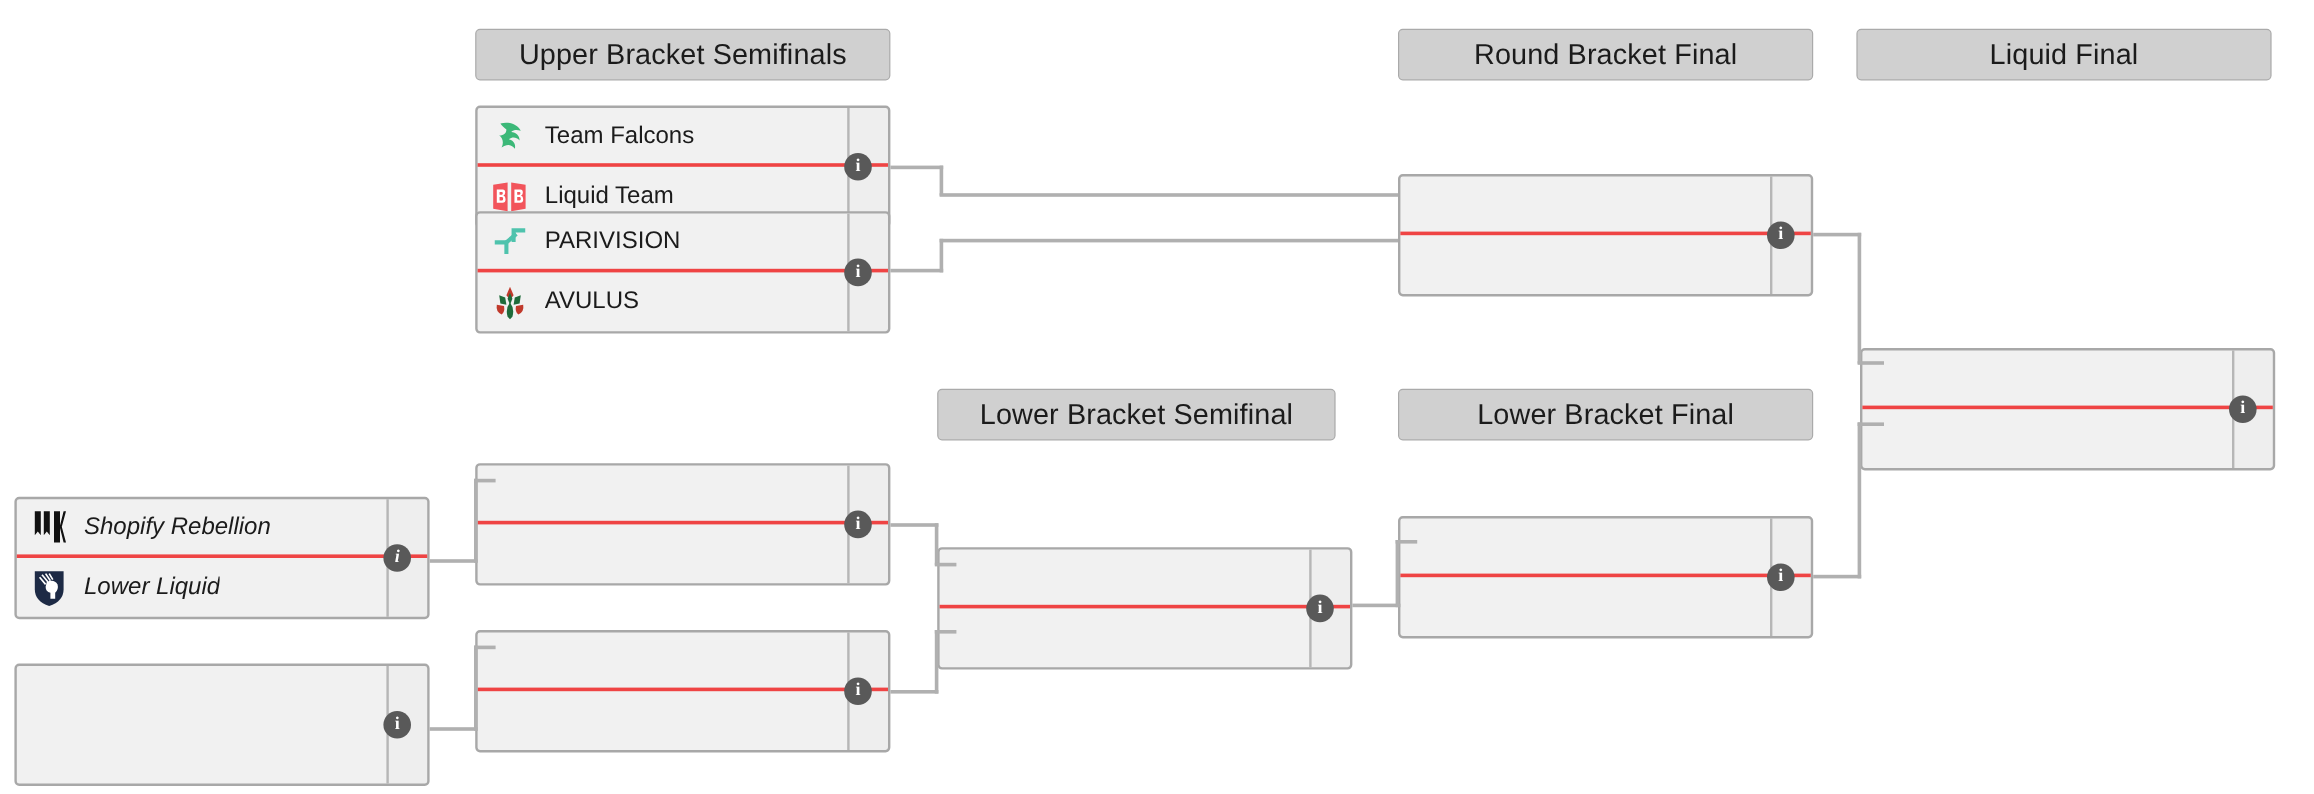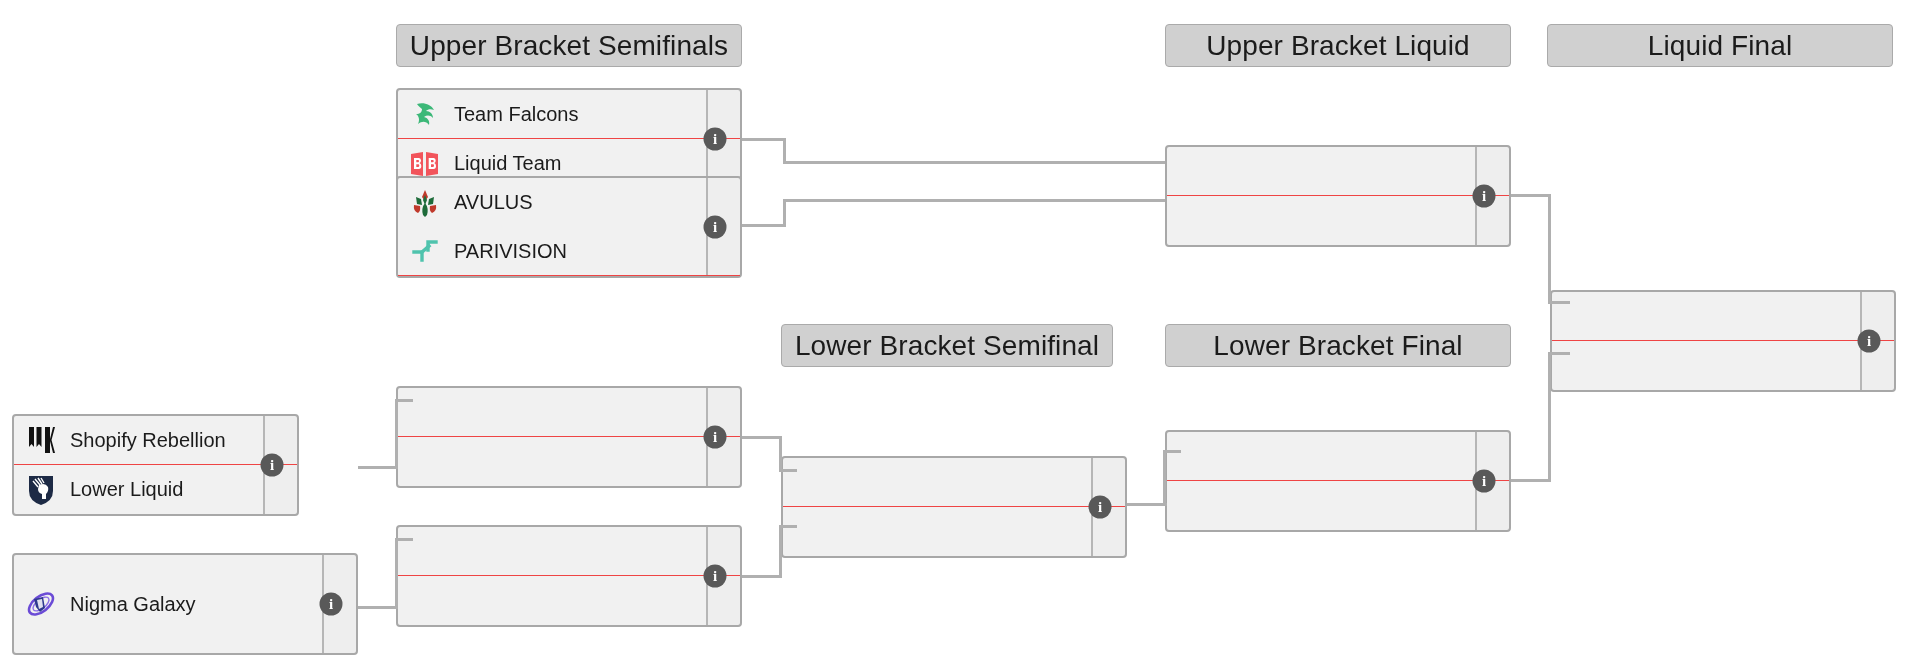--- a/index.html
+++ b/index.html
@@ -12,21 +12,21 @@
   #bracket-root { position: relative; width: 1928px; height: 662px; }
 
   
   .round-header {
     position: absolute;
     height: 43px;
     background: #d0d0d0;
     border: 1px solid #aaaaaa;
     border-radius: 4px;
     display: flex; align-items: center; justify-content: center;
-    font-size: 28px;
+    font-size: 24px;
     color: #1b1b1b;
     letter-spacing: 0.1px;
     white-space: nowrap;
     overflow: hidden;
   }
 
   
   .match {
     position: absolute;
     background: #f1f1f1;
@@ -38,21 +38,21 @@
   }
   .match-inner { position: relative; width: 100%; height: 100%; display: flex; flex-direction: column; }
   .team-row {
     flex: 1 1 50%;
     display: flex;
     align-items: center;
     position: relative;
     padding-left: 10px;
     min-height: 0;
   }
-  .team-row.top { border-bottom: 1px solid #ef4444; }
+  .team-row.top { border-bottom: 3px solid #ef4444; }
   .logo {
     width: 34px; height: 34px;
     flex: 0 0 34px;
     display: flex; align-items: center; justify-content: center;
     margin-right: 12px;
   }
   .logo svg { display: block; }
   .team-name {
     font-size: 20px;
     color: #1b1b1b;
@@ -103,21 +103,21 @@
 </head>
 <body>
 
 <div id="bracket-root">
 
   <div class="round-header" style="left:396px; top:24px; width:346px;">
     <span>Upper Bracket Semifinals</span>
   </div>
 
   <div class="round-header" style="left:1165px; top:24px; width:346px;">
-    <span>Upper Bracket Liquid</span>
+    <span>Round Bracket Final</span>
   </div>
 
   <div class="round-header" style="left:1547px; top:24px; width:346px;">
     <span>Liquid Final</span>
   </div>
 
 
 
   <div class="round-header" style="left:781px; top:324px; width:332px;">
     <span>Lower Bracket Semifinal</span>
@@ -197,53 +197,53 @@
         <span class="team-name">Liquid Team</span>
         <span class="score-val" style="right:0; top:50%; transform:translateY(-50%);"></span>
       </div>
       <div class="info-badge" style="right:25px; top:50%; transform:translate(50%,-50%);">i</div>
     </div>
   </div>
 
   <div class="match" style="left:396px; top:176px; width:346px; height:102px;">
     <div class="match-inner">
       <div class="score-col" style="right:0;"></div>
+      <div class="team-row top">
+        <span class="logo">
+          <svg width="32" height="32" viewBox="0 0 32 32">
+            <g fill="none" stroke="#4fc3ad" stroke-width="3.4" stroke-linecap="square">
+              <path d="M5 17 L13 17 L13 25"></path>
+              <path d="M27 7 L19 7 L19 15"></path>
+              <path d="M13 17 L20 11"></path>
+            </g>
+          </svg>
+        </span>
+        <span class="team-name">PARIVISION</span>
+        <span class="score-val" style="right:0; top:50%; transform:translateY(-50%);"></span>
+      </div>
       <div class="team-row">
         <span class="logo">
           <svg width="30" height="30" viewBox="0 0 30 30">
             <path d="M15 2 L18 9 L15 13 L12 9 Z" fill="#c0392b"></path>
             <path d="M15 7 L17 12 L15 17 L13 12 Z" fill="#1e6b3a"></path>
             <path d="M6 9 L11 11 L12 17 L7 16 Z" fill="#1e6b3a"></path>
             <path d="M24 9 L19 11 L18 17 L23 16 Z" fill="#1e6b3a"></path>
             <path d="M4 17 Q3 23 8 25 Q11 23 10 18 Z" fill="#c0392b"></path>
             <path d="M26 17 Q27 23 22 25 Q19 23 20 18 Z" fill="#c0392b"></path>
             <path d="M15 15 Q11 20 13 27 L15 29 L17 27 Q19 20 15 15 Z" fill="#1e6b3a"></path>
           </svg>
         </span>
         <span class="team-name">AVULUS</span>
         <span class="score-val" style="right:0; top:50%; transform:translateY(-50%);"></span>
       </div>
-      <div class="team-row top">
-        <span class="logo">
-          <svg width="32" height="32" viewBox="0 0 32 32">
-            <g fill="none" stroke="#4fc3ad" stroke-width="3.4" stroke-linecap="square">
-              <path d="M5 17 L13 17 L13 25"></path>
-              <path d="M27 7 L19 7 L19 15"></path>
-              <path d="M13 17 L20 11"></path>
-            </g>
-          </svg>
-        </span>
-        <span class="team-name">PARIVISION</span>
-        <span class="score-val" style="right:0; top:50%; transform:translateY(-50%);"></span>
-      </div>
-      <div class="info-badge" style="right:25px; top:50%; transform:translate(50%,-50%);">i</div>
-    </div>
-  </div>
-
-  <div class="match" style="left:12px; top:414px; width:287px; height:102px;">
+      <div class="info-badge" style="right:25px; top:50%; transform:translate(50%,-50%);">i</div>
+    </div>
+  </div>
+
+  <div class="match" style="left:12px; top:414px; width:346px; height:102px;font-style:italic;">
     <div class="match-inner">
       <div class="score-col" style="right:0;"></div>
       <div class="team-row top">
         <span class="logo">
           <svg width="28" height="30" viewBox="0 0 28 30">
             <g fill="#111111">
               <path d="M2 2 L7 2 L7 22 L4.5 19 L2 22 Z"></path>
               <path d="M9.5 2 L14.5 2 L14.5 22 L12 19 L9.5 22 Z"></path>
               <path d="M18 2 L23 2 L23 14 L26 2 L28 2 L24.5 15 L28 28 L26 28 L23 16 L23 28 L18 28 Z"></path>
             </g>
@@ -266,32 +266,20 @@
         <span class="team-name">Lower Liquid</span>
         <span class="score-val" style="right:0; top:50%; transform:translateY(-50%);"></span>
       </div>
       <div class="info-badge" style="right:25px; top:50%; transform:translate(50%,-50%);">i</div>
     </div>
   </div>
 
   <div class="match" style="left:12px; top:553px; width:346px; height:102px;">
     <div class="match-inner">
       <div class="score-col" style="right:0;"></div>
-      <div class="team-row">
-        <span class="logo">
-          <svg width="32" height="32" viewBox="0 0 32 32">
-            <ellipse cx="16" cy="16" rx="14" ry="7.5" transform="rotate(-38 16 16)" fill="none" stroke="#6b4bd6" stroke-width="2.6"></ellipse>
-            <ellipse cx="16" cy="16" rx="9.5" ry="4.6" transform="rotate(-38 16 16)" fill="none" stroke="#8d6fe8" stroke-width="1.4"></ellipse>
-            <path d="M9 11 L18 9 L20 20 L15 24 L11 19 Z" fill="#2f3a8f"></path>
-            <path d="M12 12 L17 11 L18 19 L14 21 Z" fill="#ffffff" opacity="0.85"></path>
-          </svg>
-        </span>
-        <span class="team-name">Nigma Galaxy</span>
-        <span class="score-val" style="right:0; top:50%; transform:translateY(-50%);"></span>
-      </div>
       <div class="info-badge" style="right:25px; top:50%; transform:translate(50%,-50%);">i</div>
     </div>
   </div>
 
   <div class="match" style="left:396px; top:386px; width:346px; height:102px;">
     <div class="match-inner">
       <div class="score-col" style="right:0;"></div>
       <div class="team-row top">
         <span class="team-name"></span>
       </div>

